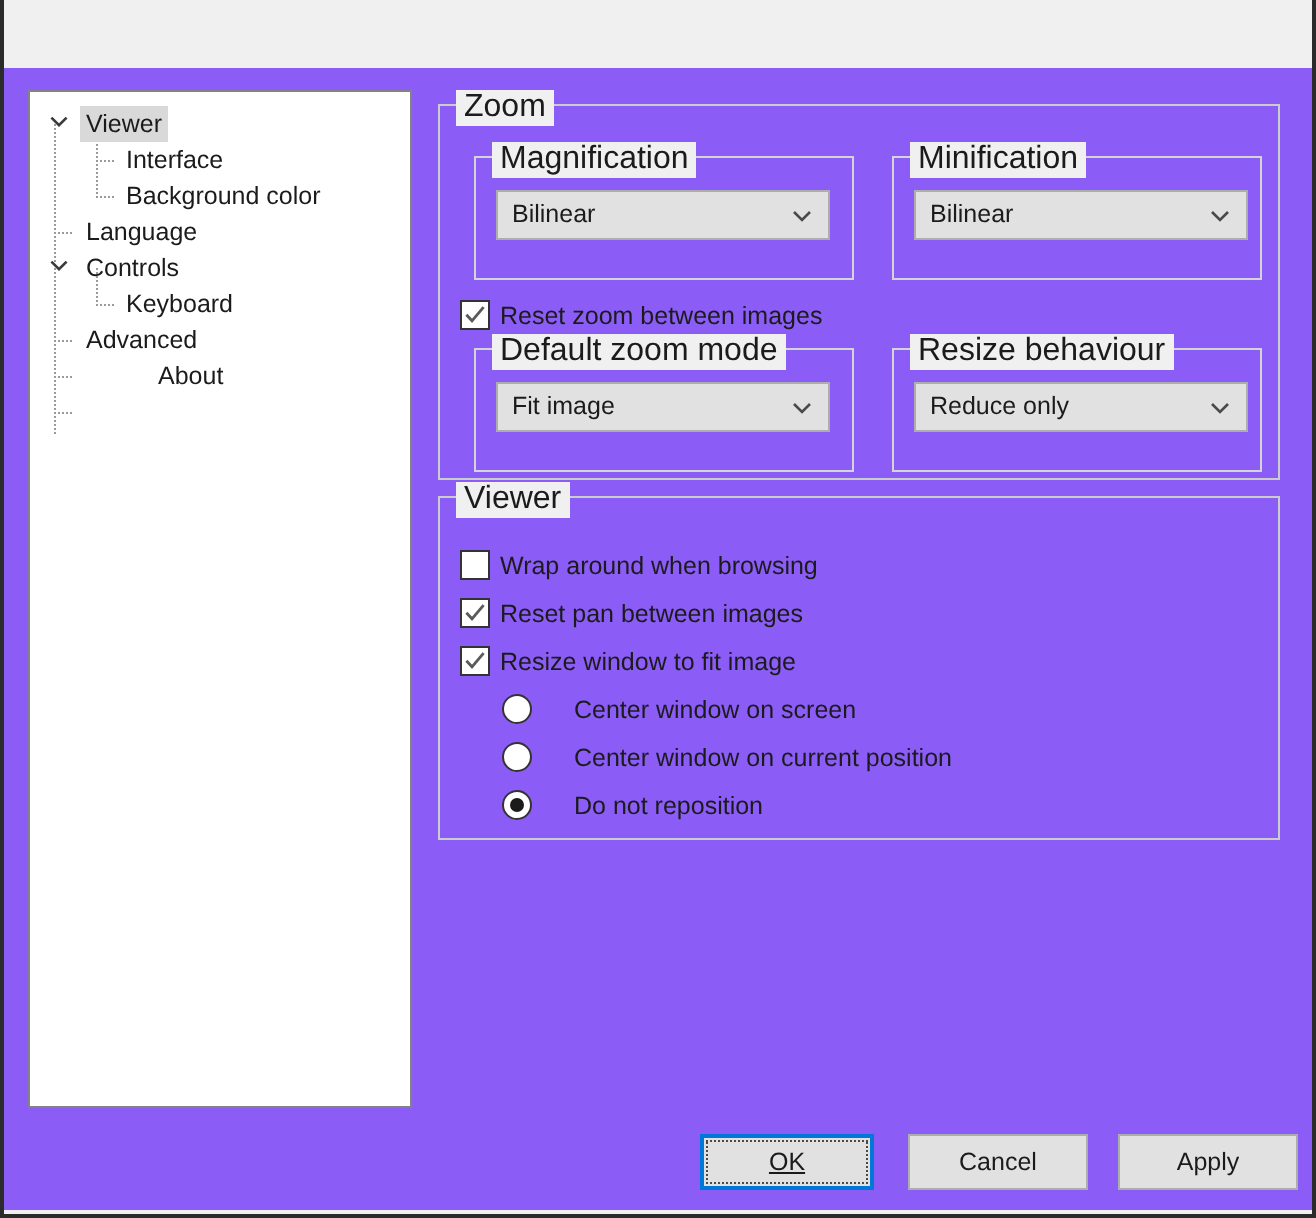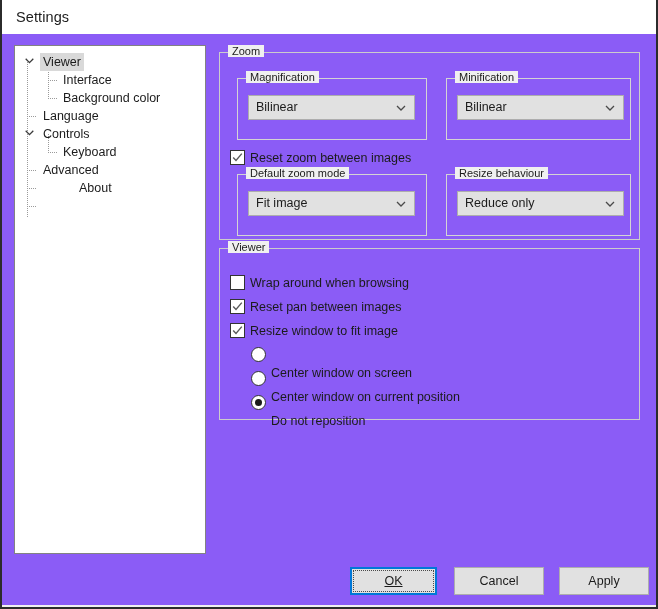--- a/index.html
+++ b/index.html
@@ -125,21 +125,21 @@
     border: 1px solid #d4d4d4;
     box-sizing: border-box;
   }
   .groupbox.outer { border-color: #cccccc; }
   .groupbox > .gb-title {
     position: absolute;
     top: -8px;
     left: 8px;
     background: #f0f0f0;
     padding: 0 4px;
-    font-size: 11px;
+    font-size: 16px;
     color: #1b1b1b;
     white-space: nowrap;
   }
 
   
   .combobox {
     position: absolute;
     height: 25px;
     background: #e1e1e1;
     border: 1px solid #adadad;
@@ -215,25 +215,24 @@
     position: absolute;
     left: 3px;
     top: 3px;
     width: 7px;
     height: 7px;
     border-radius: 50%;
     background: #1b1b1b;
   }
   .radiorow .rb-label {
     position: absolute;
-    left: 20px;
+    left: 36px;
     top: 0;
     height: 18px;
     line-height: 18px;
-    margin-top: 18px;
   }
 
   
   .dlgbutton {
     position: absolute;
     height: 28px;
     background: #e1e1e1;
     border: 1px solid #adadad;
     box-sizing: border-box;
     font-size: 12.5px;
@@ -254,24 +253,20 @@
     bottom: 1px;
     border: 1px dotted #4a4a4a;
     pointer-events: none;
   }
 </style>
 </head>
 <body>
 
 <div id="window">
 
-  <div id="titlebar">
-    <div id="titlebar-accent"></div>
-    <div id="title-text">Settings</div>
-  </div>
 
   <div id="content">
 
     <div id="tree-panel">
 
       <div class="vline" style="left:12px; top:16px; height:156px;"></div>
       <div class="vline" style="left:33px; top:16px; height:38px;"></div>
       <div class="vline" style="left:33px; top:88px; height:20px;"></div>
 
       <div class="hline" style="left:33px; top:34px; width:9px;"></div>

